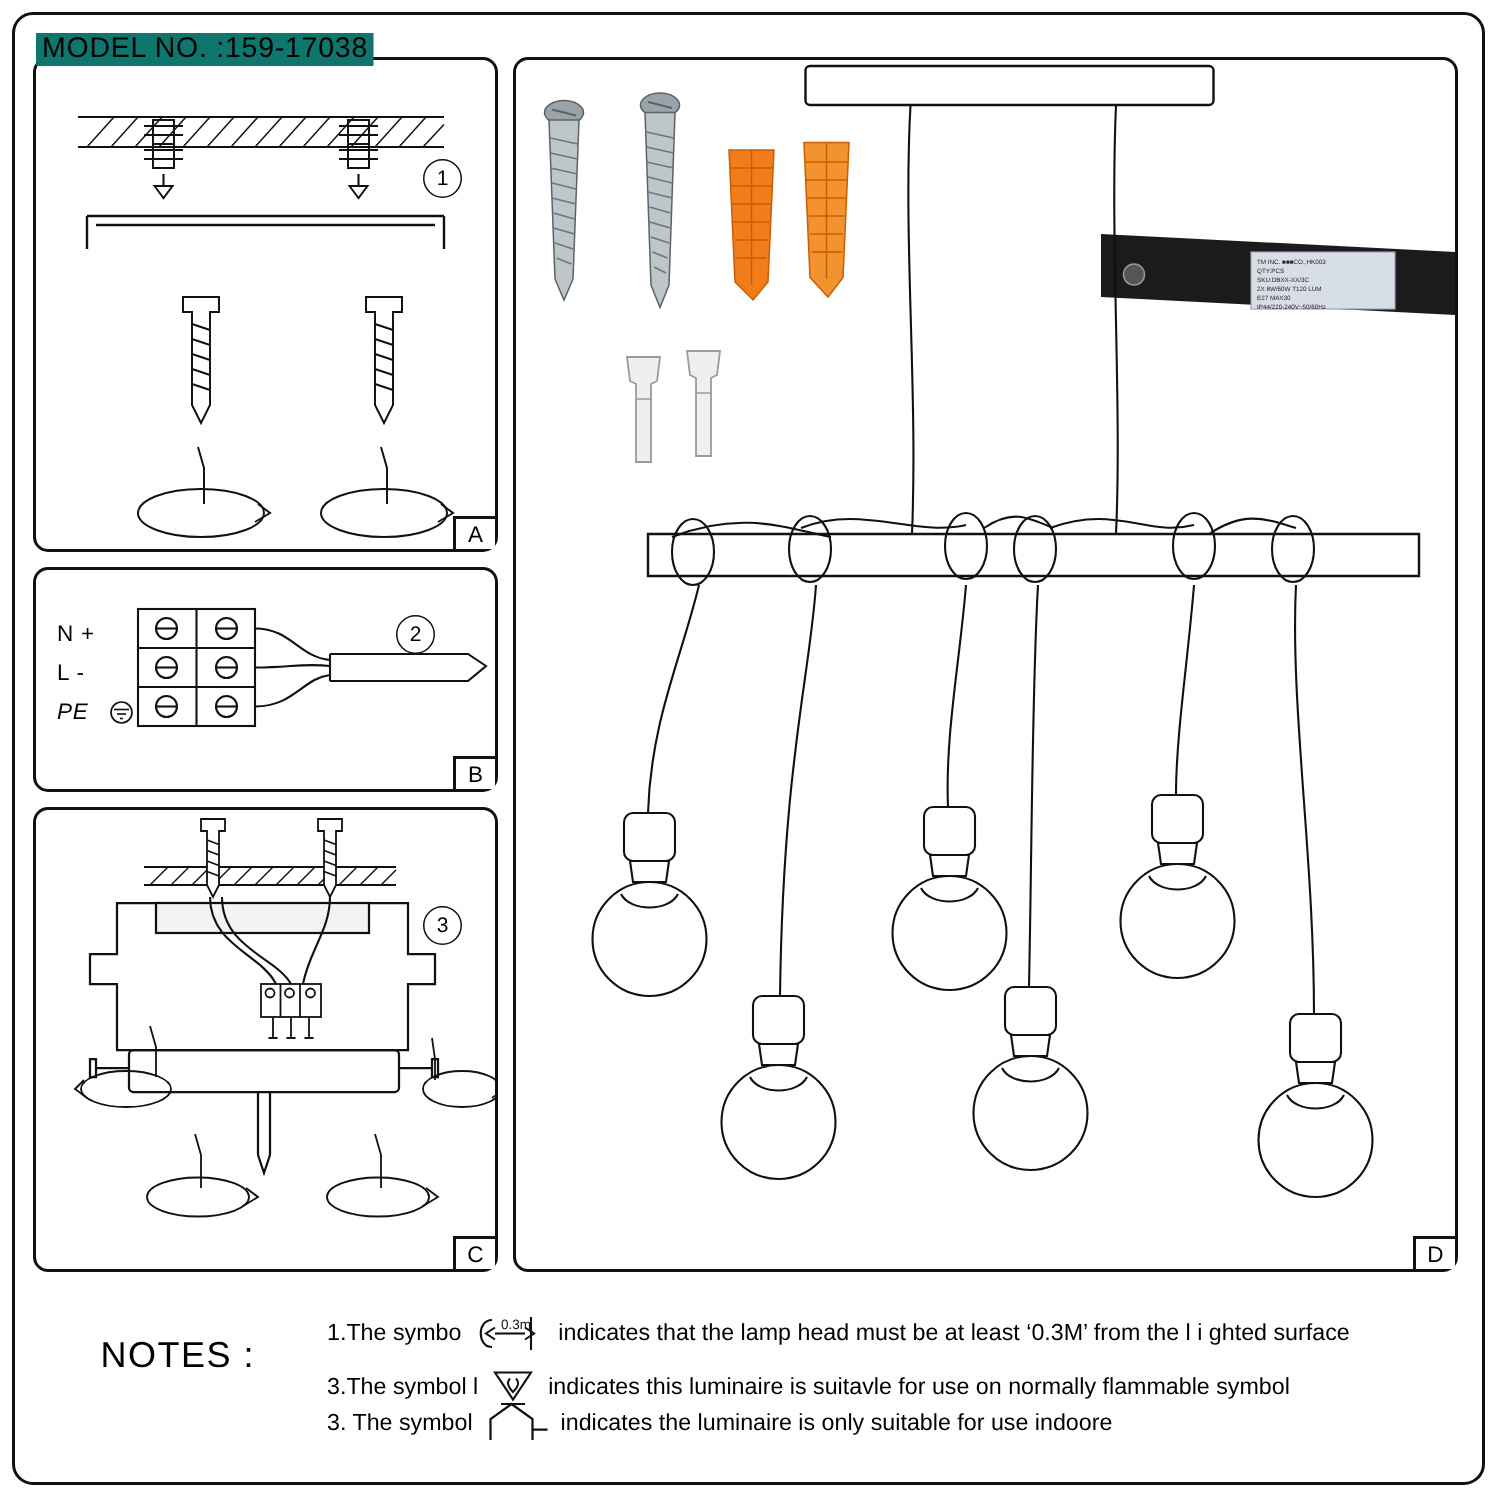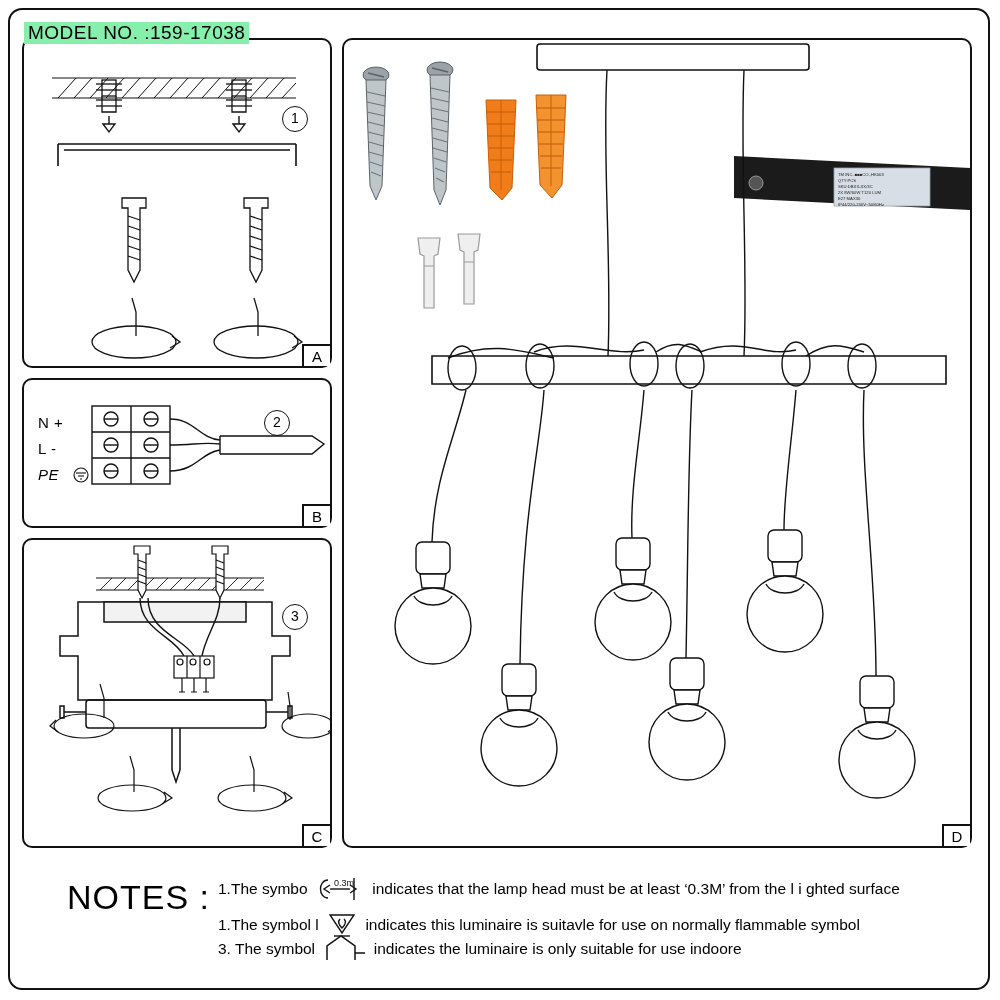--- a/index.html
+++ b/index.html
@@ -28,21 +28,21 @@
     border-radius: 14px;
     box-sizing: border-box;
   }
   
   .model-label {
     position: absolute;
     left: 24px;
     top: 22px;
     font-size: 19px;
     letter-spacing: 0.5px;
-    background: #86efac;
+    background: #0f766e;
     padding: 0 4px;
     white-space: nowrap;
     z-index: 5;
   }
   
   .panel {
     position: absolute;
     border: 2px solid #111;
     box-sizing: border-box;
     background: #fff;
@@ -86,22 +86,22 @@
   
   .term-label {
     position: absolute;
     font-size: 15px;
     letter-spacing: 0.5px;
   }
   
   .notes-title {
     position: absolute;
     left: 45px;
-    top: 20px;
-    font-size: 34px;
+    top: 32px;
+    font-size: 24px;
     letter-spacing: 1px;
   }
   .note-line {
     position: absolute;
     font-size: 15.5px;
     white-space: nowrap;
   }
   .note1 { left: 196px; top: 16px; }
   .note2 { left: 196px; top: 52px; }
   .note3 { left: 196px; top: 76px; }
@@ -514,21 +514,21 @@
             <path d="M16 11 L10 15 L16 19"></path>
             <path d="M36 11 L42 15 L36 19"></path>
           </g>
           <text x="20" y="12" font-family="Liberation Sans, sans-serif" font-size="9" fill="#111">0.3m</text>
         </svg>
       </span>
       <span class="note-seg">indicates that the lamp head must be at least ‘0.3M’ from the l i ghted surface</span>
     </div>
 
     <div class="note-line note2">
-      <span class="note-seg">1.The symbol l</span>
+      <span class="note-seg">3.The symbol l</span>
       <span class="note-icon">
         <svg width="34" height="30" viewBox="0 0 34 30">
           <g stroke="#111" stroke-width="1.4" fill="none">
             <path d="M5 5 L29 5 L17 23 Z"></path>
             <line x1="9" y1="26" x2="25" y2="26"></line>
             <path d="M15 9 C 12 12, 14 15, 17 18 C 20 15, 22 12, 19 9"></path>
           </g>
         </svg>
       </span>
       <span class="note-seg">indicates this luminaire is suitavle for use on normally flammable symbol</span>

